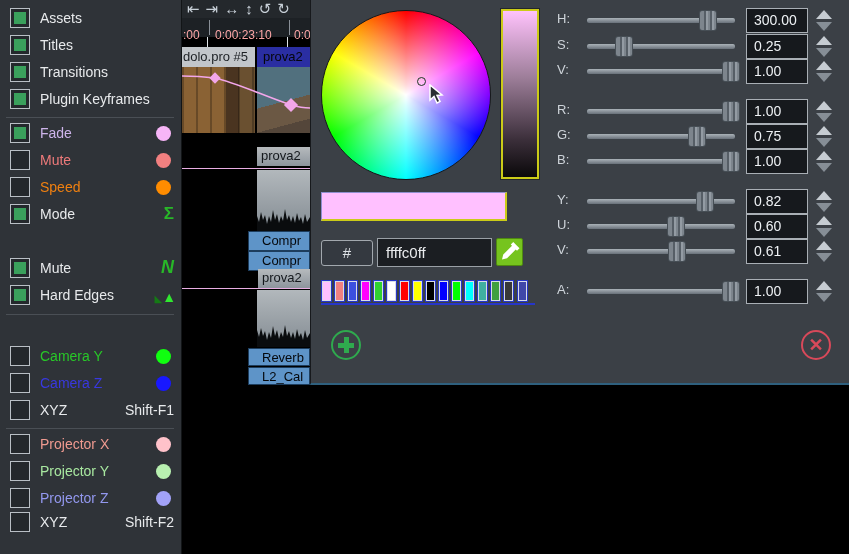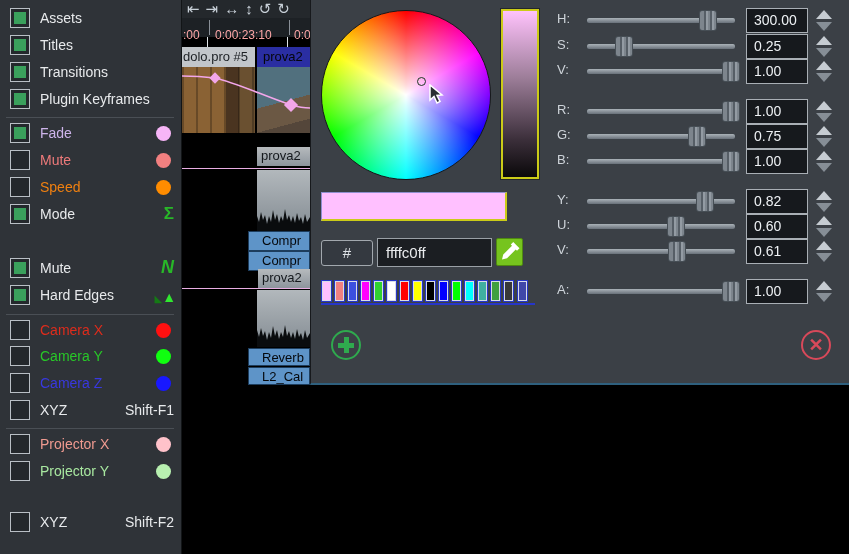--- a/index.html
+++ b/index.html
@@ -123,25 +123,20 @@
       <span class="micon mask">N</span>
     </div>
     <div class="mrow" style="top:284px">
       <span class="cb on"></span>
       <span class="mlabel">Hard Edges</span>
       <span class="hardwrap"><span class="hard-s">◣</span><span class="hard-b">▲</span></span>
     </div>
 
     <div class="mdiv" style="top:314px"></div>
 
-    <div class="mrow" style="top:319px">
-      <span class="cb"></span>
-      <span class="mlabel" style="color: rgb(222, 44, 28);">Camera X</span>
-      <span class="dot" style="background: rgb(255, 16, 16);"></span>
-    </div>
     <div class="mrow" style="top:345px">
       <span class="cb"></span>
       <span class="mlabel" style="color: rgb(40, 200, 40);">Camera Y</span>
       <span class="dot" style="background: rgb(16, 255, 16);"></span>
     </div>
     <div class="mrow" style="top:372px">
       <span class="cb"></span>
       <span class="mlabel" style="color: rgb(56, 56, 224);">Camera Z</span>
       <span class="dot" style="background: rgb(24, 24, 255);"></span>
     </div>
@@ -155,20 +150,25 @@
 
     <div class="mrow" style="top:433px">
       <span class="cb"></span>
       <span class="mlabel" style="color: rgb(239, 154, 144);">Projector X</span>
       <span class="dot" style="background: rgb(255, 194, 202);"></span>
     </div>
     <div class="mrow" style="top:460px">
       <span class="cb"></span>
       <span class="mlabel" style="color: rgb(168, 232, 160);">Projector Y</span>
       <span class="dot" style="background: rgb(184, 240, 176);"></span>
+    </div>
+    <div class="mrow" style="top:487px">
+      <span class="cb"></span>
+      <span class="mlabel" style="color: rgb(147, 152, 239);">Projector Z</span>
+      <span class="dot" style="background: rgb(162, 162, 248);"></span>
     </div>
     <div class="mrow" style="top:511px">
       <span class="cb"></span>
       <span class="mlabel">XYZ</span>
       <span class="short">Shift-F2</span>
     </div>
   </div>
 
   <div id="tstrip">
     <div id="ttoolbar" style="padding-left:2px;">

